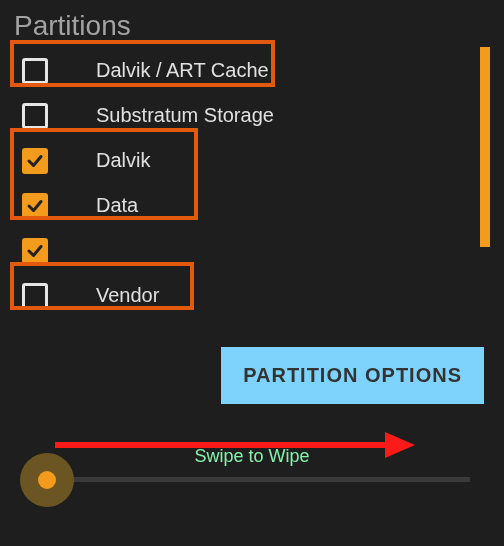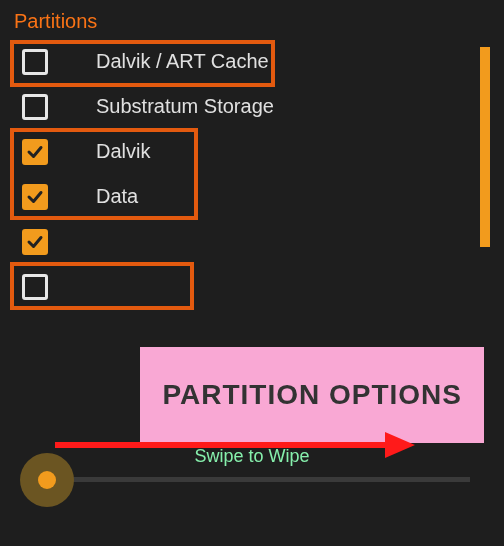--- a/index.html
+++ b/index.html
@@ -6,22 +6,22 @@
   body {
     width: 504px;
     height: 546px;
     background: #1e1e1e;
     font-family: Arial, Helvetica, sans-serif;
     color: #d8d8d8;
     position: relative;
     overflow: hidden;
   }
   .section-label {
-    color: #f97316;
-    font-size: 20px;
+    color: #a3a3a3;
+    font-size: 28px;
     padding: 10px 18px 6px 14px;
   }
   .partitions {
     position: relative;
     padding-left: 14px;
     padding-right: 14px;
   }
   .row {
     display: flex;
     align-items: center;
@@ -67,24 +67,24 @@
     top: 47px;
     width: 10px;
     height: 200px;
     background: #f29b1d;
   }
 
   .options-btn {
     position: absolute;
     right: 20px;
     top: 347px;
-    background: #f9a8d4;
+    background: #7dd3fc;
     border: none;
-    padding: 32px 22px;
-    font-size: 28px;
+    padding: 17px 22px;
+    font-size: 20px;
     font-weight: 600;
     color: #333;
     letter-spacing: 1px;
     cursor: pointer;
   }
 
   .swipe-area {
     position: absolute;
     bottom: 0;
     left: 0;
@@ -167,20 +167,21 @@
     </div>
     <div class="row">
       <div class="checkbox checked">
         <svg width="18" height="18" viewBox="0 0 24 24">
           <path d="M4 12 L10 18 L20 6" stroke="#222" stroke-width="4" fill="none" stroke-linecap="round" stroke-linejoin="round"></path>
         </svg>
       </div>
     </div>
     <div class="row">
       <div class="checkbox"></div>
+      <span class="row-label">Vendor</span>
     </div>
   </div>
 
 <div class="scroll-indicator"></div>
 
 <div class="highlight-box hl1"></div>
 <div class="highlight-box hl2"></div>
 <div class="highlight-box hl3"></div>
 
 <button class="options-btn">PARTITION OPTIONS</button>

